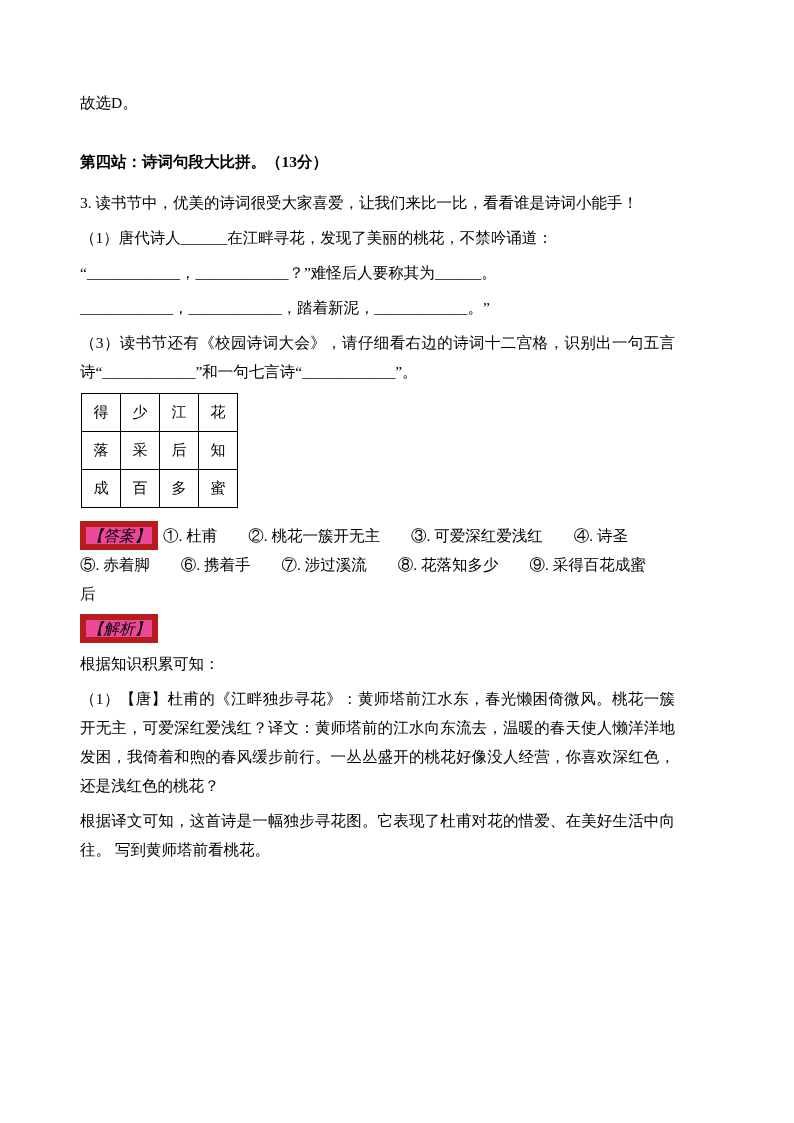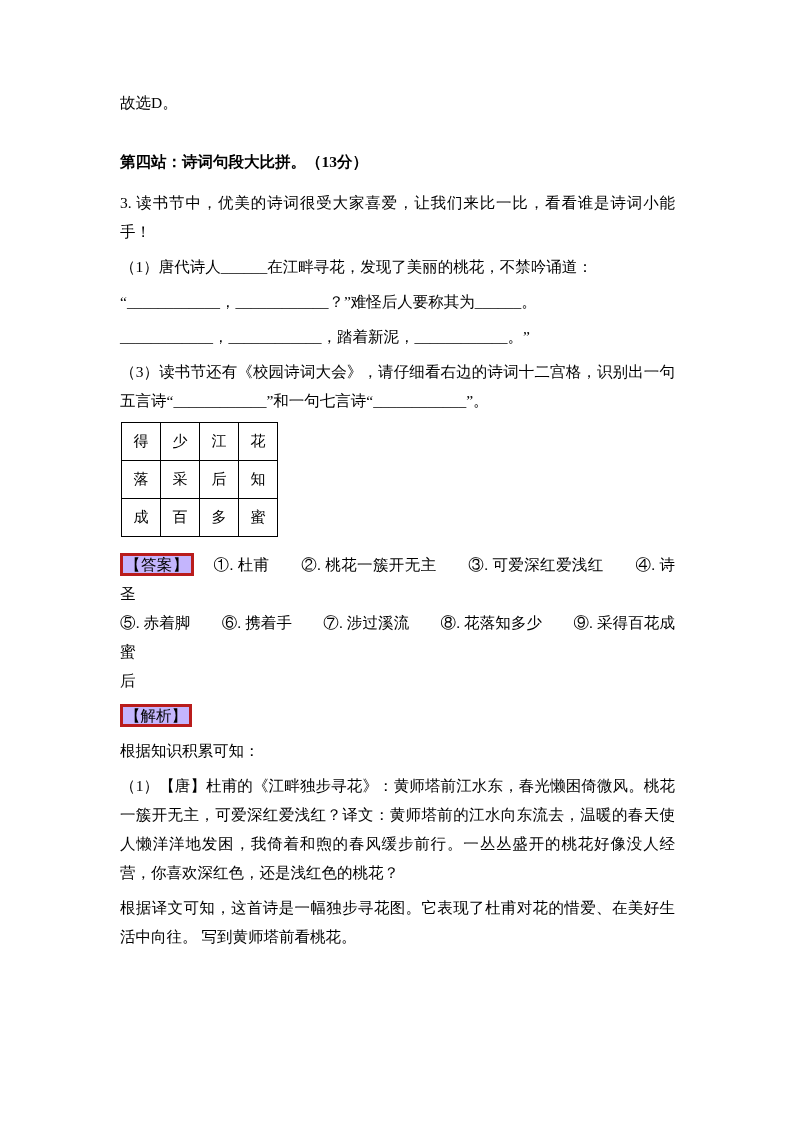--- a/index.html
+++ b/index.html
@@ -8,41 +8,42 @@
     height: 1123px;
     background: #ffffff;
     color: #000000;
     font-family: "Liberation Serif", "DejaVu Serif", serif;
     overflow: hidden;
   }
   .page {
     box-sizing: border-box;
     width: 794px;
     height: 1123px;
-    padding: 88px 119px 0 120px;
+    padding: 88px 119px 0 80px;
     font-size: 15.5px;
     line-height: 29px;
   }
   .para { margin: 0 0 6px 0; text-align: justify; }
   .prev-answer { margin-bottom: 30px; }
   .heading { font-weight: bold; margin: 0 0 12px 0; }
   .grid-table { border-collapse: collapse; margin: 7px 0 13px 1px; }
   .grid-table td {
     width: 38px; height: 37px;
     border: 1px solid #000000;
     text-align: center; vertical-align: middle;
     font-size: 15px; line-height: 1;
     padding: 0;
   }
   .hl {
-    background: #c4b5fd;
-    border: 3px solid #b91c1c;
+    background: #ec4899;
+    border: 6px solid #b91c1c;
     padding: 0 2px;
+    font-style: italic;
   }
-  .after-label { margin-left: 20px; }
+  .after-label { margin-left: 5px; }
 </style>
 </head>
 <body>
 
 <div class="page">
 
   <p class="para prev-answer">故选D。</p>
 
   <p class="para heading">第四站：诗词句段大比拼。（13分）</p>
 

